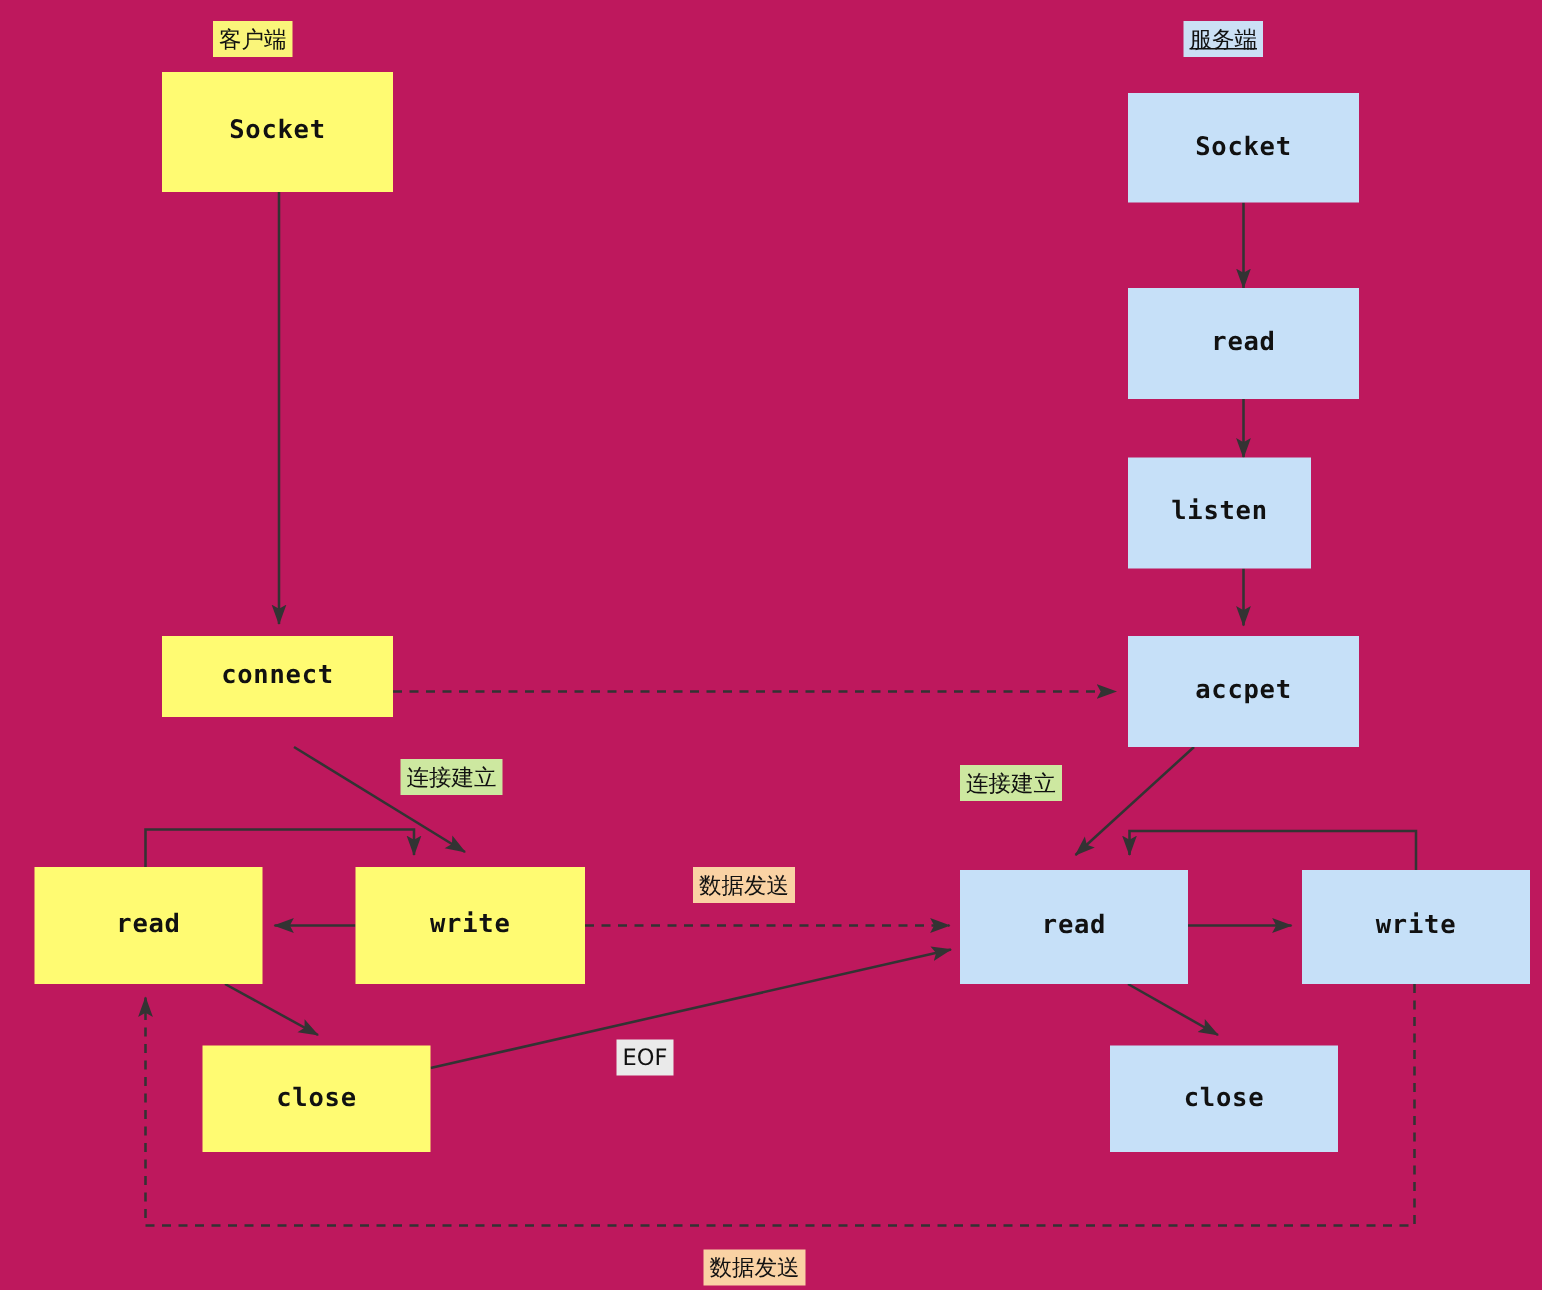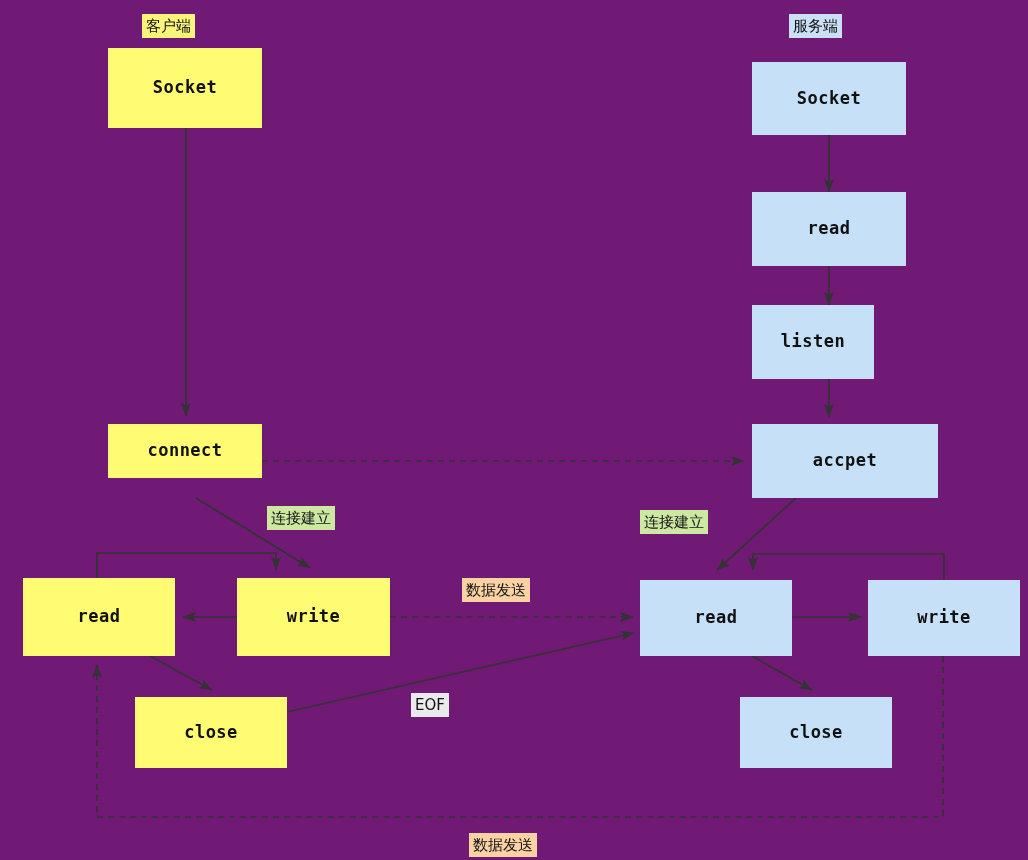--- a/index.html
+++ b/index.html
@@ -8,21 +8,21 @@
     padding: 0;
     background: #ffffff;
   }
   body {
     font-family: "DejaVu Sans", sans-serif;
   }
   #canvas {
     position: relative;
     width: 1028px;
     height: 860px;
-    background: #701a75;
+    background: #be185d;
     overflow: hidden;
   }
   #edges {
     position: absolute;
     left: 0;
     top: 0;
     width: 1028px;
     height: 860px;
     pointer-events: none;
   }
@@ -104,21 +104,21 @@
     <path class="edge-line" d="M150,656 L212,690" marker-end="url(#arrow)"></path>
 
     <path class="edge-line" d="M752,656 L812,690" marker-end="url(#arrow)"></path>
 
     <path class="edge-line" d="M287,712 L634,633" marker-end="url(#arrow)"></path>
 
     <path class="edge-dash" d="M943,656 L943,817 L97,817 L97,665" marker-end="url(#arrow)"></path>
   </svg>
 
   <div class="tag client-head" style="left:142px; top:14px;">客户端</div>
-  <div class="tag server-head" style="left:789px; top:14px;">服务端</div>
+  <div class="tag server-head" style="left:789px; top:14px;text-decoration:underline;">服务端</div>
 
   <div class="node client" style="left:108px; top:48px; width:154px; height:80px;">
     <span class="node-label">Socket</span>
   </div>
 
   <div class="node client" style="left:108px; top:424px; width:154px; height:54px;">
     <span class="node-label">connect</span>
   </div>
 
   <div class="node client" style="left:23px; top:578px; width:152px; height:78px;">
@@ -138,21 +138,21 @@
   </div>
 
   <div class="node server" style="left:752px; top:192px; width:154px; height:74px;">
     <span class="node-label">read</span>
   </div>
 
   <div class="node server" style="left:752px; top:305px; width:122px; height:74px;">
     <span class="node-label">listen</span>
   </div>
 
-  <div class="node server" style="left:752px; top:424px; width:186px; height:74px;">
+  <div class="node server" style="left:752px; top:424px; width:154px; height:74px;">
     <span class="node-label">accpet</span>
   </div>
 
   <div class="node server" style="left:640px; top:580px; width:152px; height:76px;">
     <span class="node-label">read</span>
   </div>
 
   <div class="node server" style="left:868px; top:580px; width:152px; height:76px;">
     <span class="node-label">write</span>
   </div>

